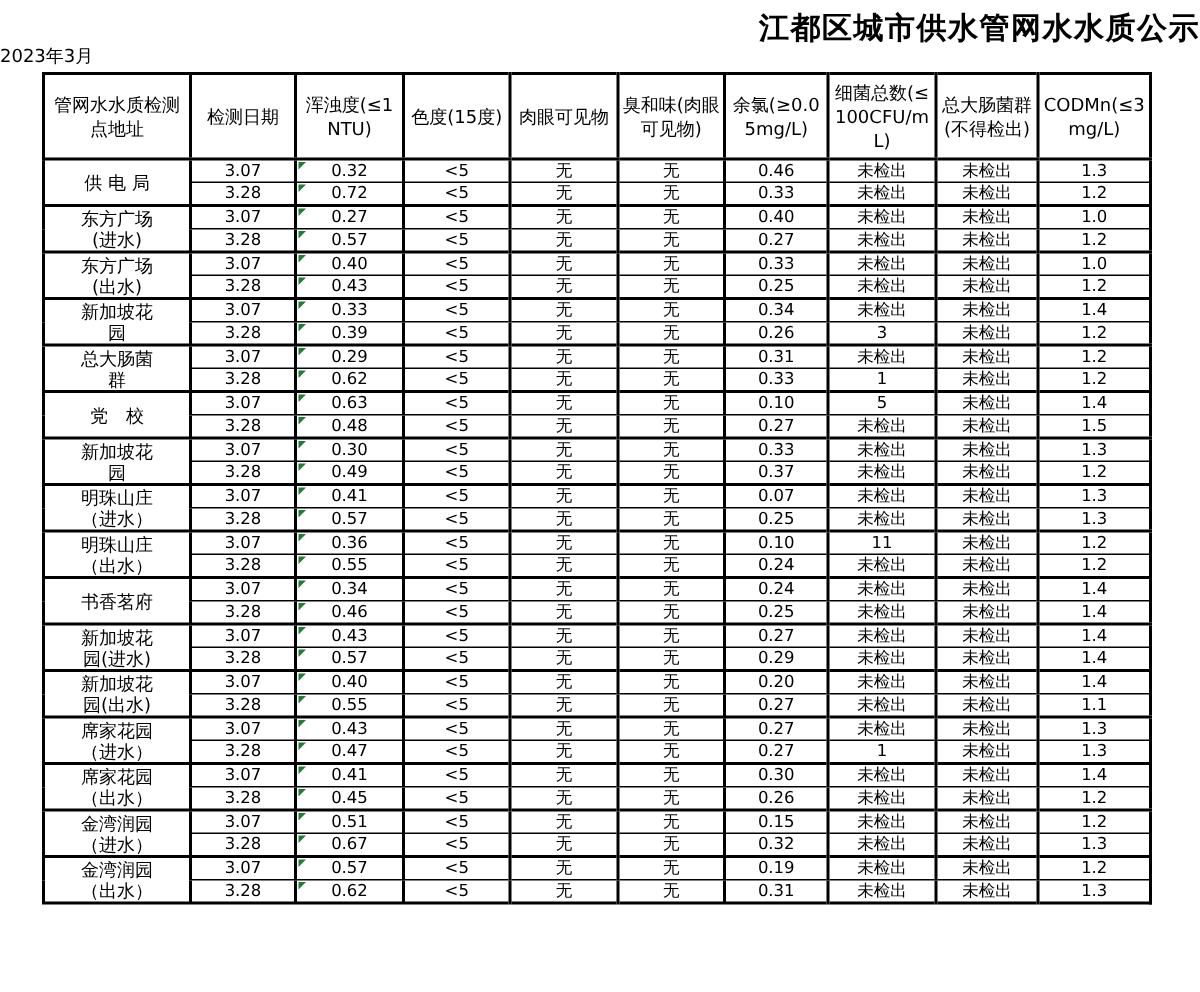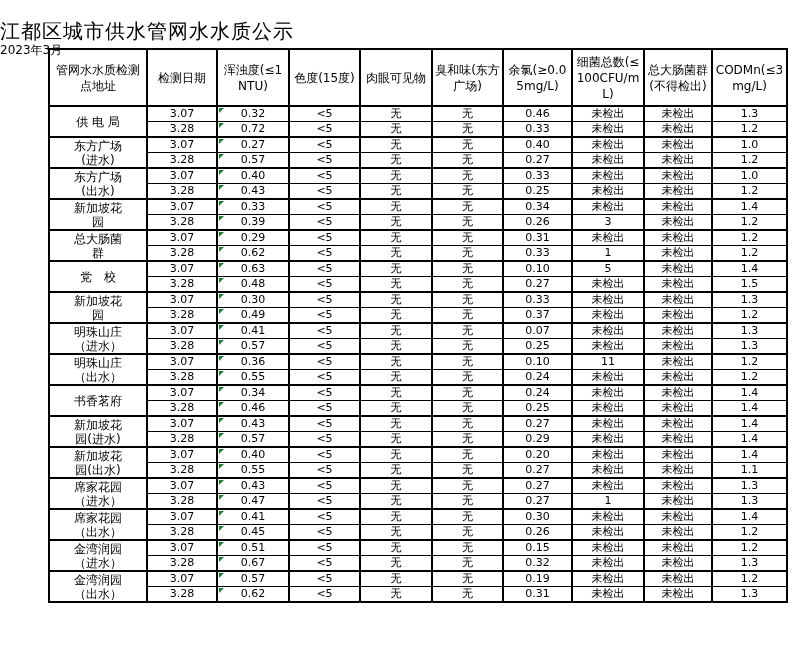--- a/index.html
+++ b/index.html
@@ -3,26 +3,26 @@
 <meta charset="utf-8">
 <style>
   * { box-sizing: border-box; }
   html,body { margin:0; padding:0; }
   body {
     width:800px; height:661px; background:#ffffff; color:#000;
     font-family:"DejaVu Sans","Liberation Sans",sans-serif;
     position:relative; overflow:hidden;
   }
   .title {
-    text-align:left; font-weight:normal; font-size:20px;
-    margin-top:19px; line-height:24px; letter-spacing:1px;
+    text-align:right; font-weight:bold; font-size:20px;
+    margin-top:6px; line-height:24px; letter-spacing:1px;
   }
   .subtitle { text-align:left; font-size:12px; line-height:14px; }
   table.wq {
-    position:absolute; left:48px; top:48px; width:738px; height:443px;
+    position:absolute; left:28px; top:48px; width:738px; height:443px;
     border-collapse:collapse; table-layout:fixed;
     border:2px solid #000;
   }
   col.c1{width:98px} col.c2{width:70px} col.c3{width:72px} col.c4{width:71px}
   col.c5{width:72px} col.c6{width:71px} col.c7{width:69px} col.c8{width:72px}
   col.c9{width:68px} col.c10{width:75px}
   th, td {
     border:1px solid #000; border-left-width:2px;
     text-align:center; vertical-align:middle; padding:0; overflow:hidden;
   }
@@ -59,21 +59,21 @@
       <col class="c9">
       <col class="c10">
   </colgroup>
   <thead>
       <tr>
         <th>管网水水质检测点地址</th>
         <th>检测日期</th>
         <th>浑浊度(≤1NTU)</th>
         <th>色度(15度)</th>
         <th>肉眼可见物</th>
-        <th>臭和味(东方广场)</th>
+        <th>臭和味(肉眼可见物)</th>
         <th>余氯(≥0.05mg/L)</th>
         <th>细菌总数(≤100CFU/mL)</th>
         <th>总大肠菌群(不得检出)</th>
         <th>CODMn(≤3mg/L)</th>
       </tr>
     </thead>
   <tbody>
       <tr class="group-start">
         <td rowspan="2" class="loc">供 电 局</td>
         <td>3.07</td>

